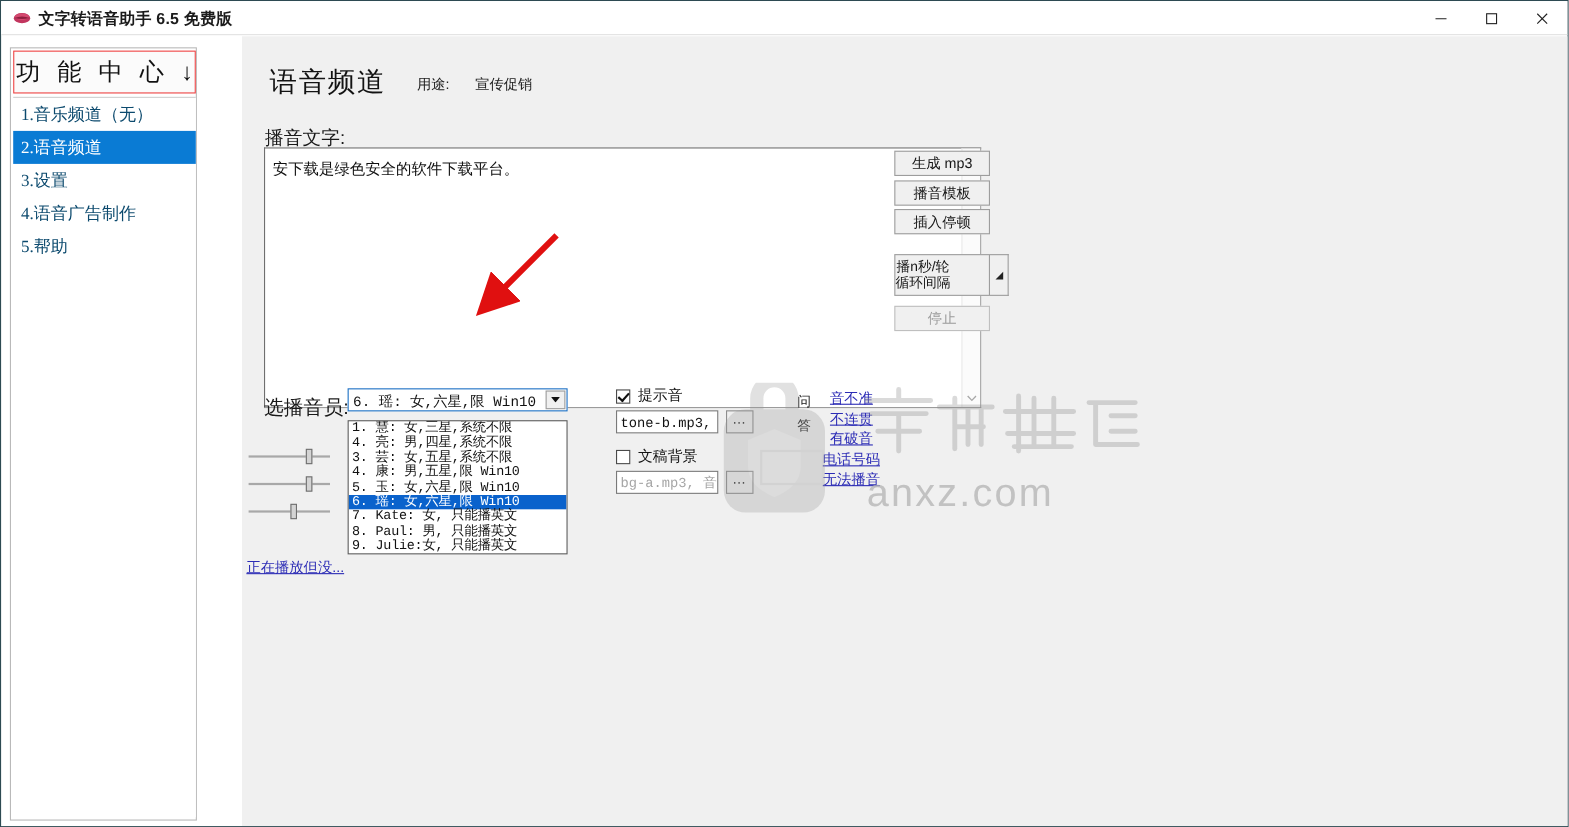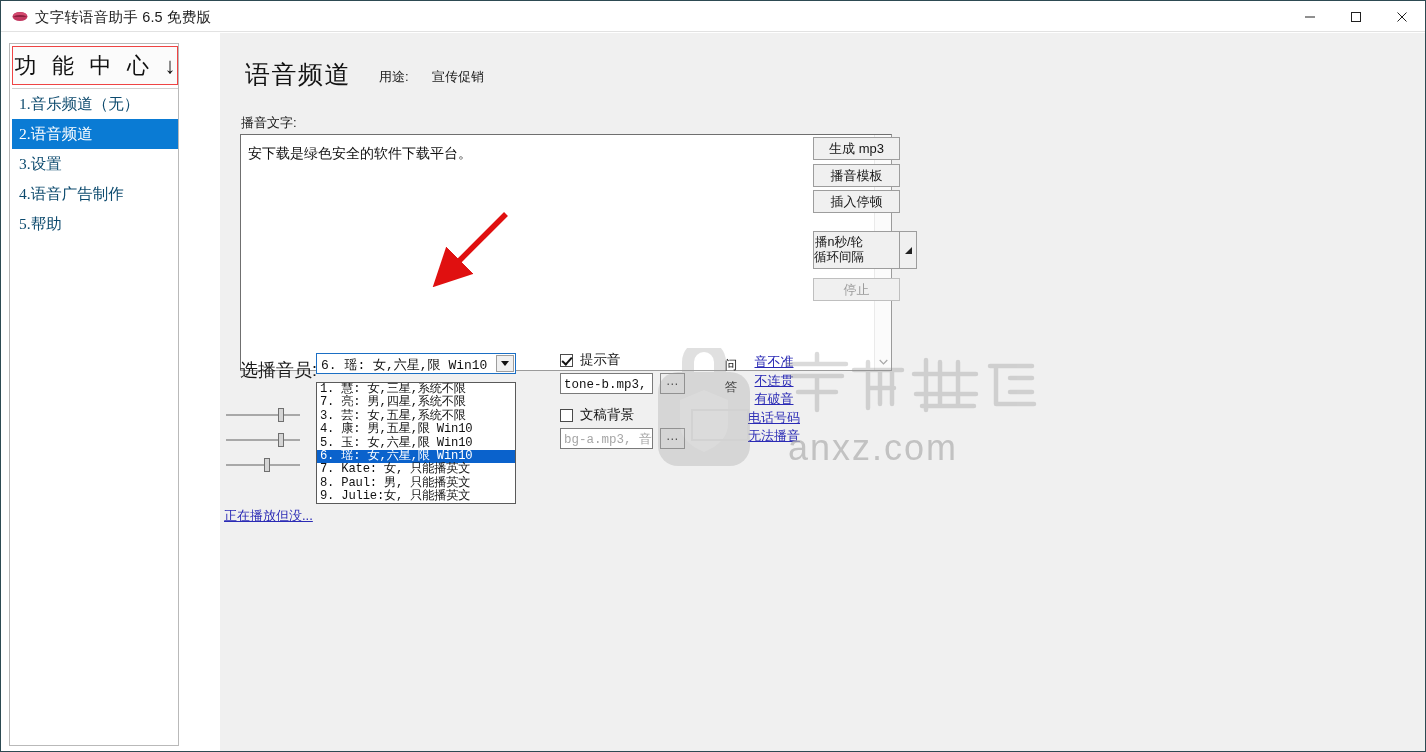--- a/index.html
+++ b/index.html
@@ -20,20 +20,21 @@
     overflow: hidden;
   }
 
   
   #titlebar {
     position: absolute;
     left: 0; top: 0;
     width: 1424px; height: 31px;
     background: #ffffff;
     border-bottom: 1px solid #e2e2e2;
+    font-weight: bold;
   }
   #app-icon {
     position: absolute; left: 11px; top: 8px;
     width: 16px; height: 15px;
   }
   #title-text {
     position: absolute; left: 34px; top: 7px;
     font-size: 14.5px; color: #1b1b1b;
     letter-spacing: 0.2px;
     white-space: nowrap;
@@ -113,21 +114,21 @@
     position: absolute; left: 159px; top: 35px;
     font-size: 13px; color: #202020; white-space: nowrap;
   }
   #purpose-value {
     position: absolute; left: 212px; top: 35px;
     font-size: 13px; color: #202020; white-space: nowrap;
   }
 
   #text-label {
     position: absolute; left: 21px; top: 81px;
-    font-size: 13px; color: #1a1a1a; white-space: nowrap;
+    font-size: 17px; color: #1a1a1a; white-space: nowrap;
   }
 
   
   #textarea-box {
     position: absolute;
     left: 20px; top: 101px;
     width: 652px; height: 237px;
     background: #ffffff;
     border: 1px solid #9b9b9b;
     border-top-color: #6f6f6f;
@@ -462,21 +463,21 @@
       <div id="voice-combo-text">6. 瑶: 女,六星,限 Win10</div>
       <div id="voice-combo-btn">
         <svg width="8" height="5" viewBox="0 0 8 5">
             <path d="M0 0 L8 0 L4 5 Z" fill="#111"></path>
           </svg>
       </div>
     </div>
 
     <div id="voice-list">
       <div class="voice-item">1.  慧: 女,三星,系统不限</div>
-      <div class="voice-item">7.  亮: 男,四星,系统不限</div>
+      <div class="voice-item">4.  亮: 男,四星,系统不限</div>
       <div class="voice-item">3.  芸: 女,五星,系统不限</div>
       <div class="voice-item">4.  康: 男,五星,限 Win10</div>
       <div class="voice-item">5.  玉: 女,六星,限 Win10</div>
       <div class="voice-item selected">6.  瑶: 女,六星,限 Win10</div>
       <div class="voice-item">7. Kate: 女, 只能播英文</div>
       <div class="voice-item">8. Paul: 男, 只能播英文</div>
       <div class="voice-item">9. Julie:女, 只能播英文</div>
     </div>
 
     <div class="slider" id="sl1">

